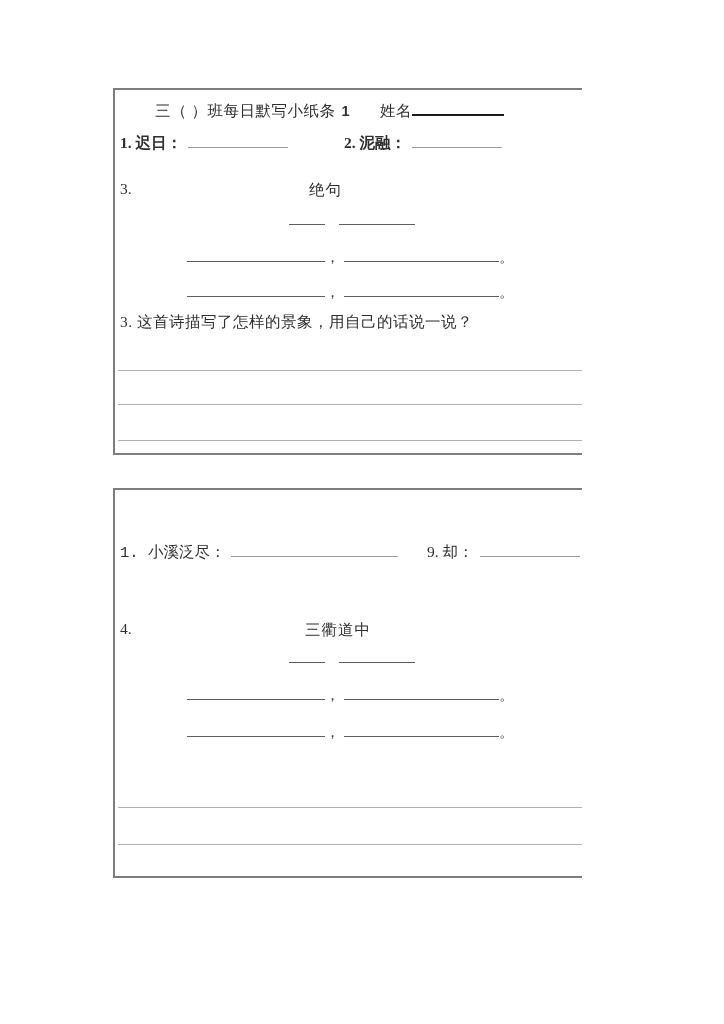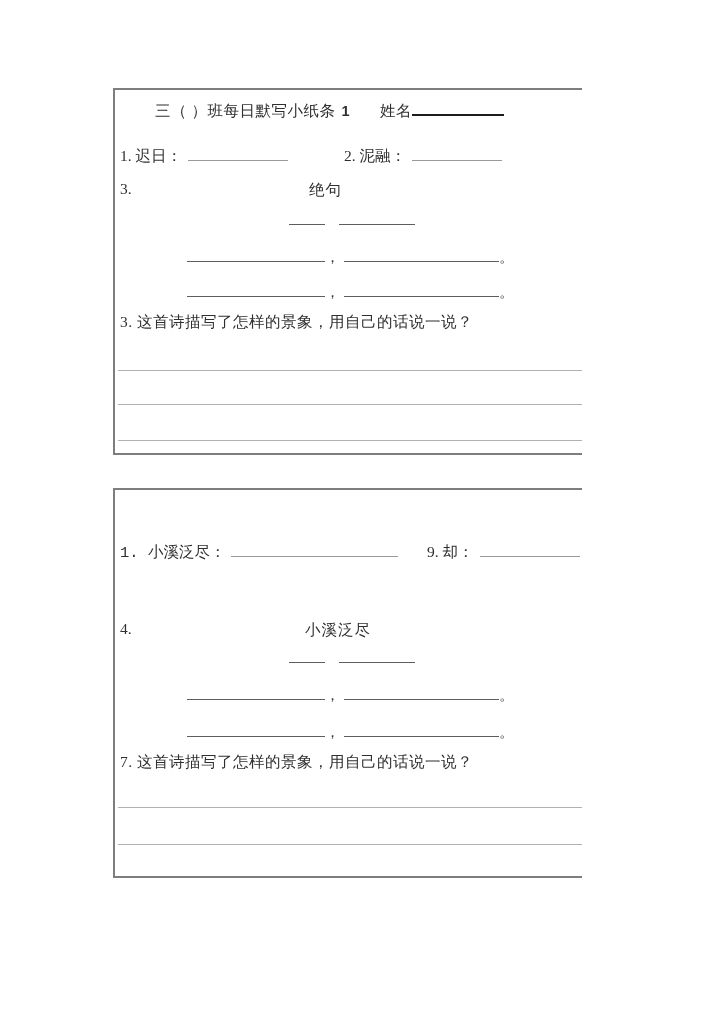--- a/index.html
+++ b/index.html
@@ -47,21 +47,21 @@
     height: 14px;
     vertical-align: baseline;
   }
   .name-blank {
     width: 92px;
     border-bottom: 2px solid #1c1c1c;
   }
 
   
   .vocab-row { left: 5px; }
-  .slip-1 .vocab-row-1 { top: 56px; }
+  .slip-1 .vocab-row-1 { top: 43px; font-weight: bold; }
   .slip-2 .vocab-row-1 { top: 52px; }
   .slip-2 .vocab-row-2 { top: 94px; }
   .vocab-item { display: inline-block; }
   .vocab-blank { margin-left: 6px; border-bottom-color: #9a9a9a; }
   .slip-1 .vocab-item-1 { width: 224px; }
   .slip-1 .vocab-item-1 .vocab-blank { width: 100px; }
   .slip-1 .vocab-item-2 .vocab-blank { width: 90px; }
   .slip-2 .vocab-item-1 { width: 307px; font-family: Liberation Mono, monospace; }
   .slip-2 .vocab-item-1 .vocab-blank { width: 167px; }
   .slip-2 .vocab-item-2 .vocab-blank { width: 100px; }
@@ -154,34 +154,33 @@
   <section class="slip slip-2">
 
 
     <div class="row vocab-row vocab-row-1">
       <span class="vocab-item vocab-item-1"><span>1. 小溪泛尽：</span><span class="blank vocab-blank"></span></span><span class="vocab-item vocab-item-2"><span>9. 却：</span><span class="blank vocab-blank"></span></span>
     </div>
 
 
     <div class="row poem-head">
       <span>4.</span>
-      <span class="poem-title">小溪泛尽</span>
+      <span class="poem-title">三衢道中</span>
     </div>
 
     <div class="row author-row">
       <span class="blank dynasty-blank"></span><span class="blank author-blank"></span>
     </div>
 
     <div class="row verse-row verse-row-1">
       <span class="blank verse-blank verse-blank-left"></span><span class="verse-punct">，</span><span class="blank verse-blank verse-blank-right"></span><span class="verse-punct">。</span>
     </div>
 
     <div class="row verse-row verse-row-2">
       <span class="blank verse-blank verse-blank-left"></span><span class="verse-punct">，</span><span class="blank verse-blank verse-blank-right"></span><span class="verse-punct">。</span>
     </div>
 
-    <div class="row question-row">7. 这首诗描写了怎样的景象，用自己的话说一说？</div>
 
     <div class="answer-line answer-line-1"></div>
     <div class="answer-line answer-line-2"></div>
   </section>
 
 </div>
 
 </body></html>

